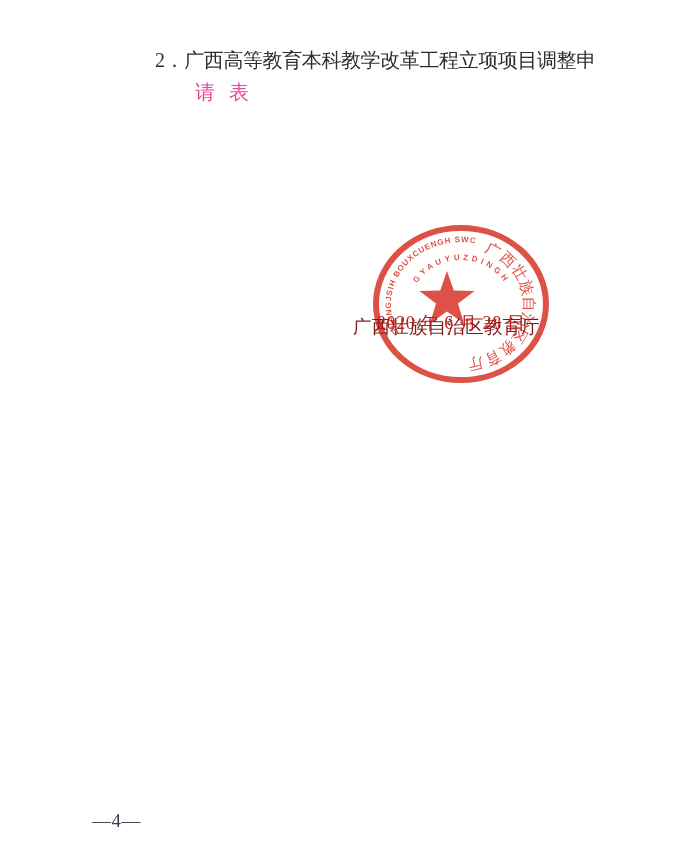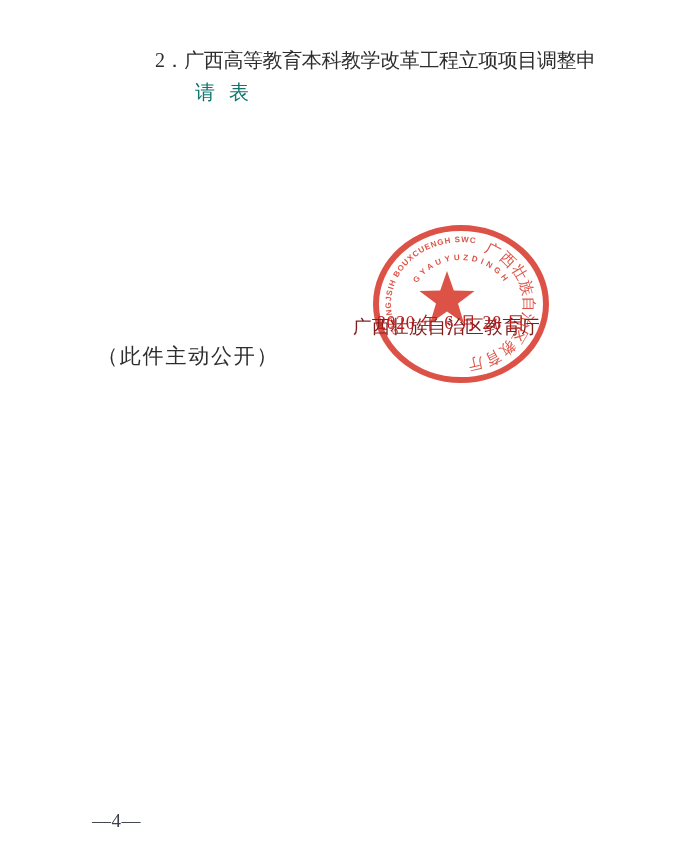--- a/index.html
+++ b/index.html
@@ -12,21 +12,21 @@
     width: 678px;
     height: 841px;
     background: #ffffff;
     overflow: hidden;
     font-family: "Liberation Serif", "DejaVu Serif", serif;
     color: #2d2d2d;
   }
   .abs { position: absolute; white-space: nowrap; line-height: 1.15; }
 
   .doc-line  { font-size: 20px; letter-spacing: -0.4px; color: #2d2d2d; }
-  .doc-line2 { font-size: 20px; letter-spacing: 14px;  color: #0f766e; }
+  .doc-line2 { font-size: 20px; letter-spacing: 14px;  color: #ec4899; }
 
   .item2-l1 { left: 155px; top: 49px;  }
   .item2-l2 { left: 195px; top: 81px;  }
   .item3    { left: 153px; top: 113px; }
   .item4    { left: 153px; top: 146px; }
 
   .agency   { left: 353px; top: 282px; font-size: 18.5px; letter-spacing: 0.2px; color: #7f1d1d; margin-top: 35px; }
   .sign-date{ left: 377px; top: 313px; font-size: 18px;   letter-spacing: 0.6px; color: #b91c1c; }
 
   .disclosure { left: 97px; top: 344px; font-size: 21px; letter-spacing: 1.8px; color: #2d2d2d; }
@@ -92,17 +92,16 @@
           <text x="31.9" y="53.9" transform="rotate(152.0 31.9 53.9)" class="seal-cn-char" fill="#d93b2d">育</text>
           <text x="14.7" y="59.6" transform="rotate(167.5 14.7 59.6)" class="seal-cn-char" fill="#d93b2d">厅</text>
         </g>
       <path d="M -14 -33 L -20.8 -13.4 L -41.6 -13 L -25 -0.4 L -31 19.5 L -14 7.6 L 3 19.5 L -3 -0.4 L 13.6 -13 L -7.2 -13.4 Z" fill="#d93b2d"></path>
     </g>
   </svg>
 
   <div class="abs agency">广西壮族自治区教育厅</div>
   <div class="abs sign-date">2020 年 6 月 28 日</div>
 
-  <div class="abs disclosure">（此件主动公开）</div>
 
   <div class="abs page-num">—4—</div>
 
 </div>
 
 </body></html>

